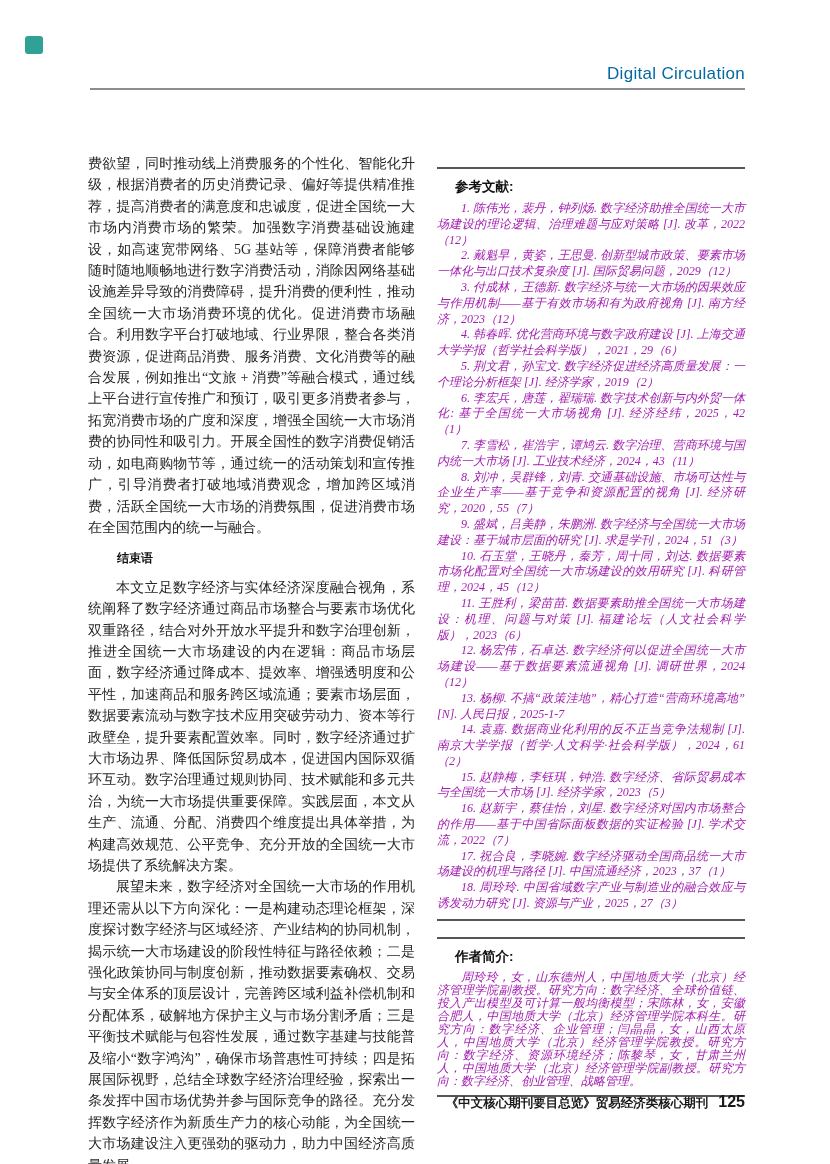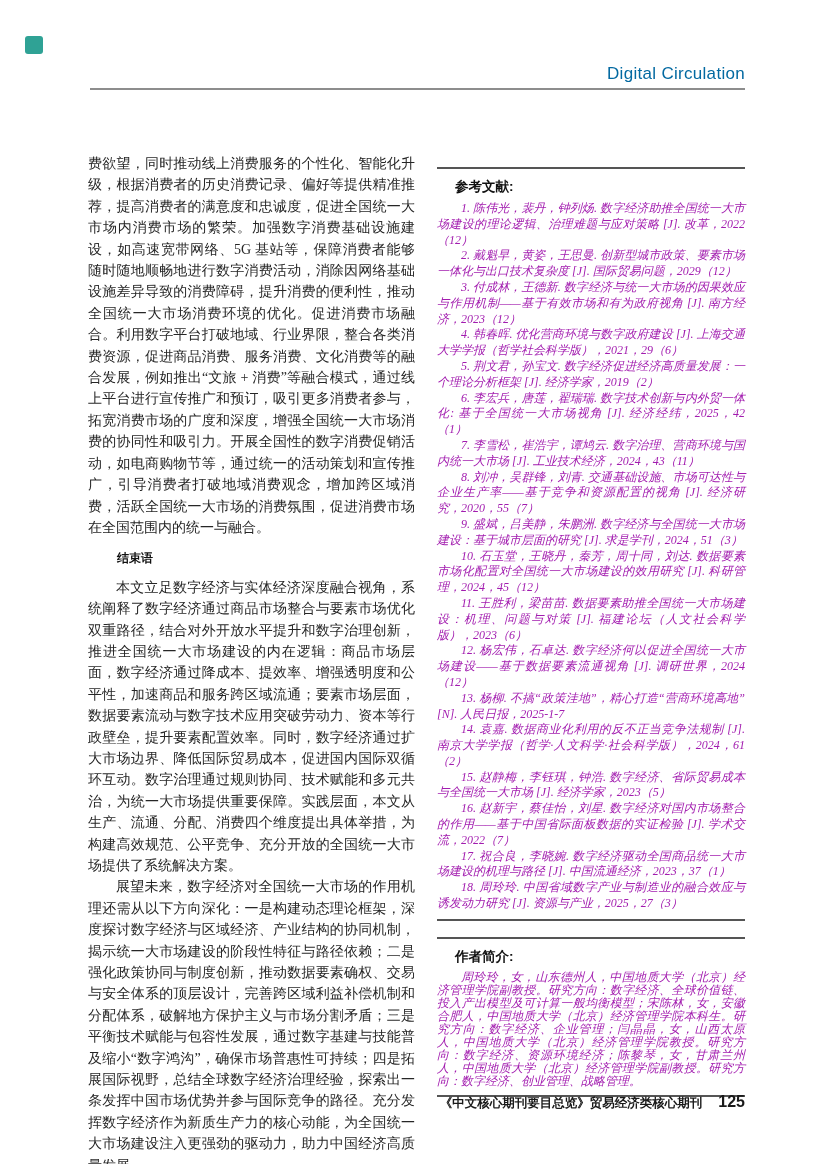--- a/index.html
+++ b/index.html
@@ -50,21 +50,21 @@
     color:#a21caf;font-style:italic;text-indent:2em;
   }
   .bio-text{line-height:13px;}
   .refs-bottom-rule{margin-top:7px;}
   .authors-top-rule{margin-top:16px;}
   .authors-bottom-rule{margin-top:7px;}
 
   
   .footer{
     position:absolute;right:85px;top:1093px;
-    display:flex;align-items:baseline;gap:16px;
+    display:flex;align-items:baseline;gap:10px;
     font-family:"Liberation Sans","DejaVu Sans",sans-serif;color:#1a1a1a;
   }
   .footer-journal{font-size:12.5px;font-weight:700;}
   .footer-page{font-size:16px;font-weight:700;}
 </style>
 </head>
 <body>
 
 <div class="page">
 

